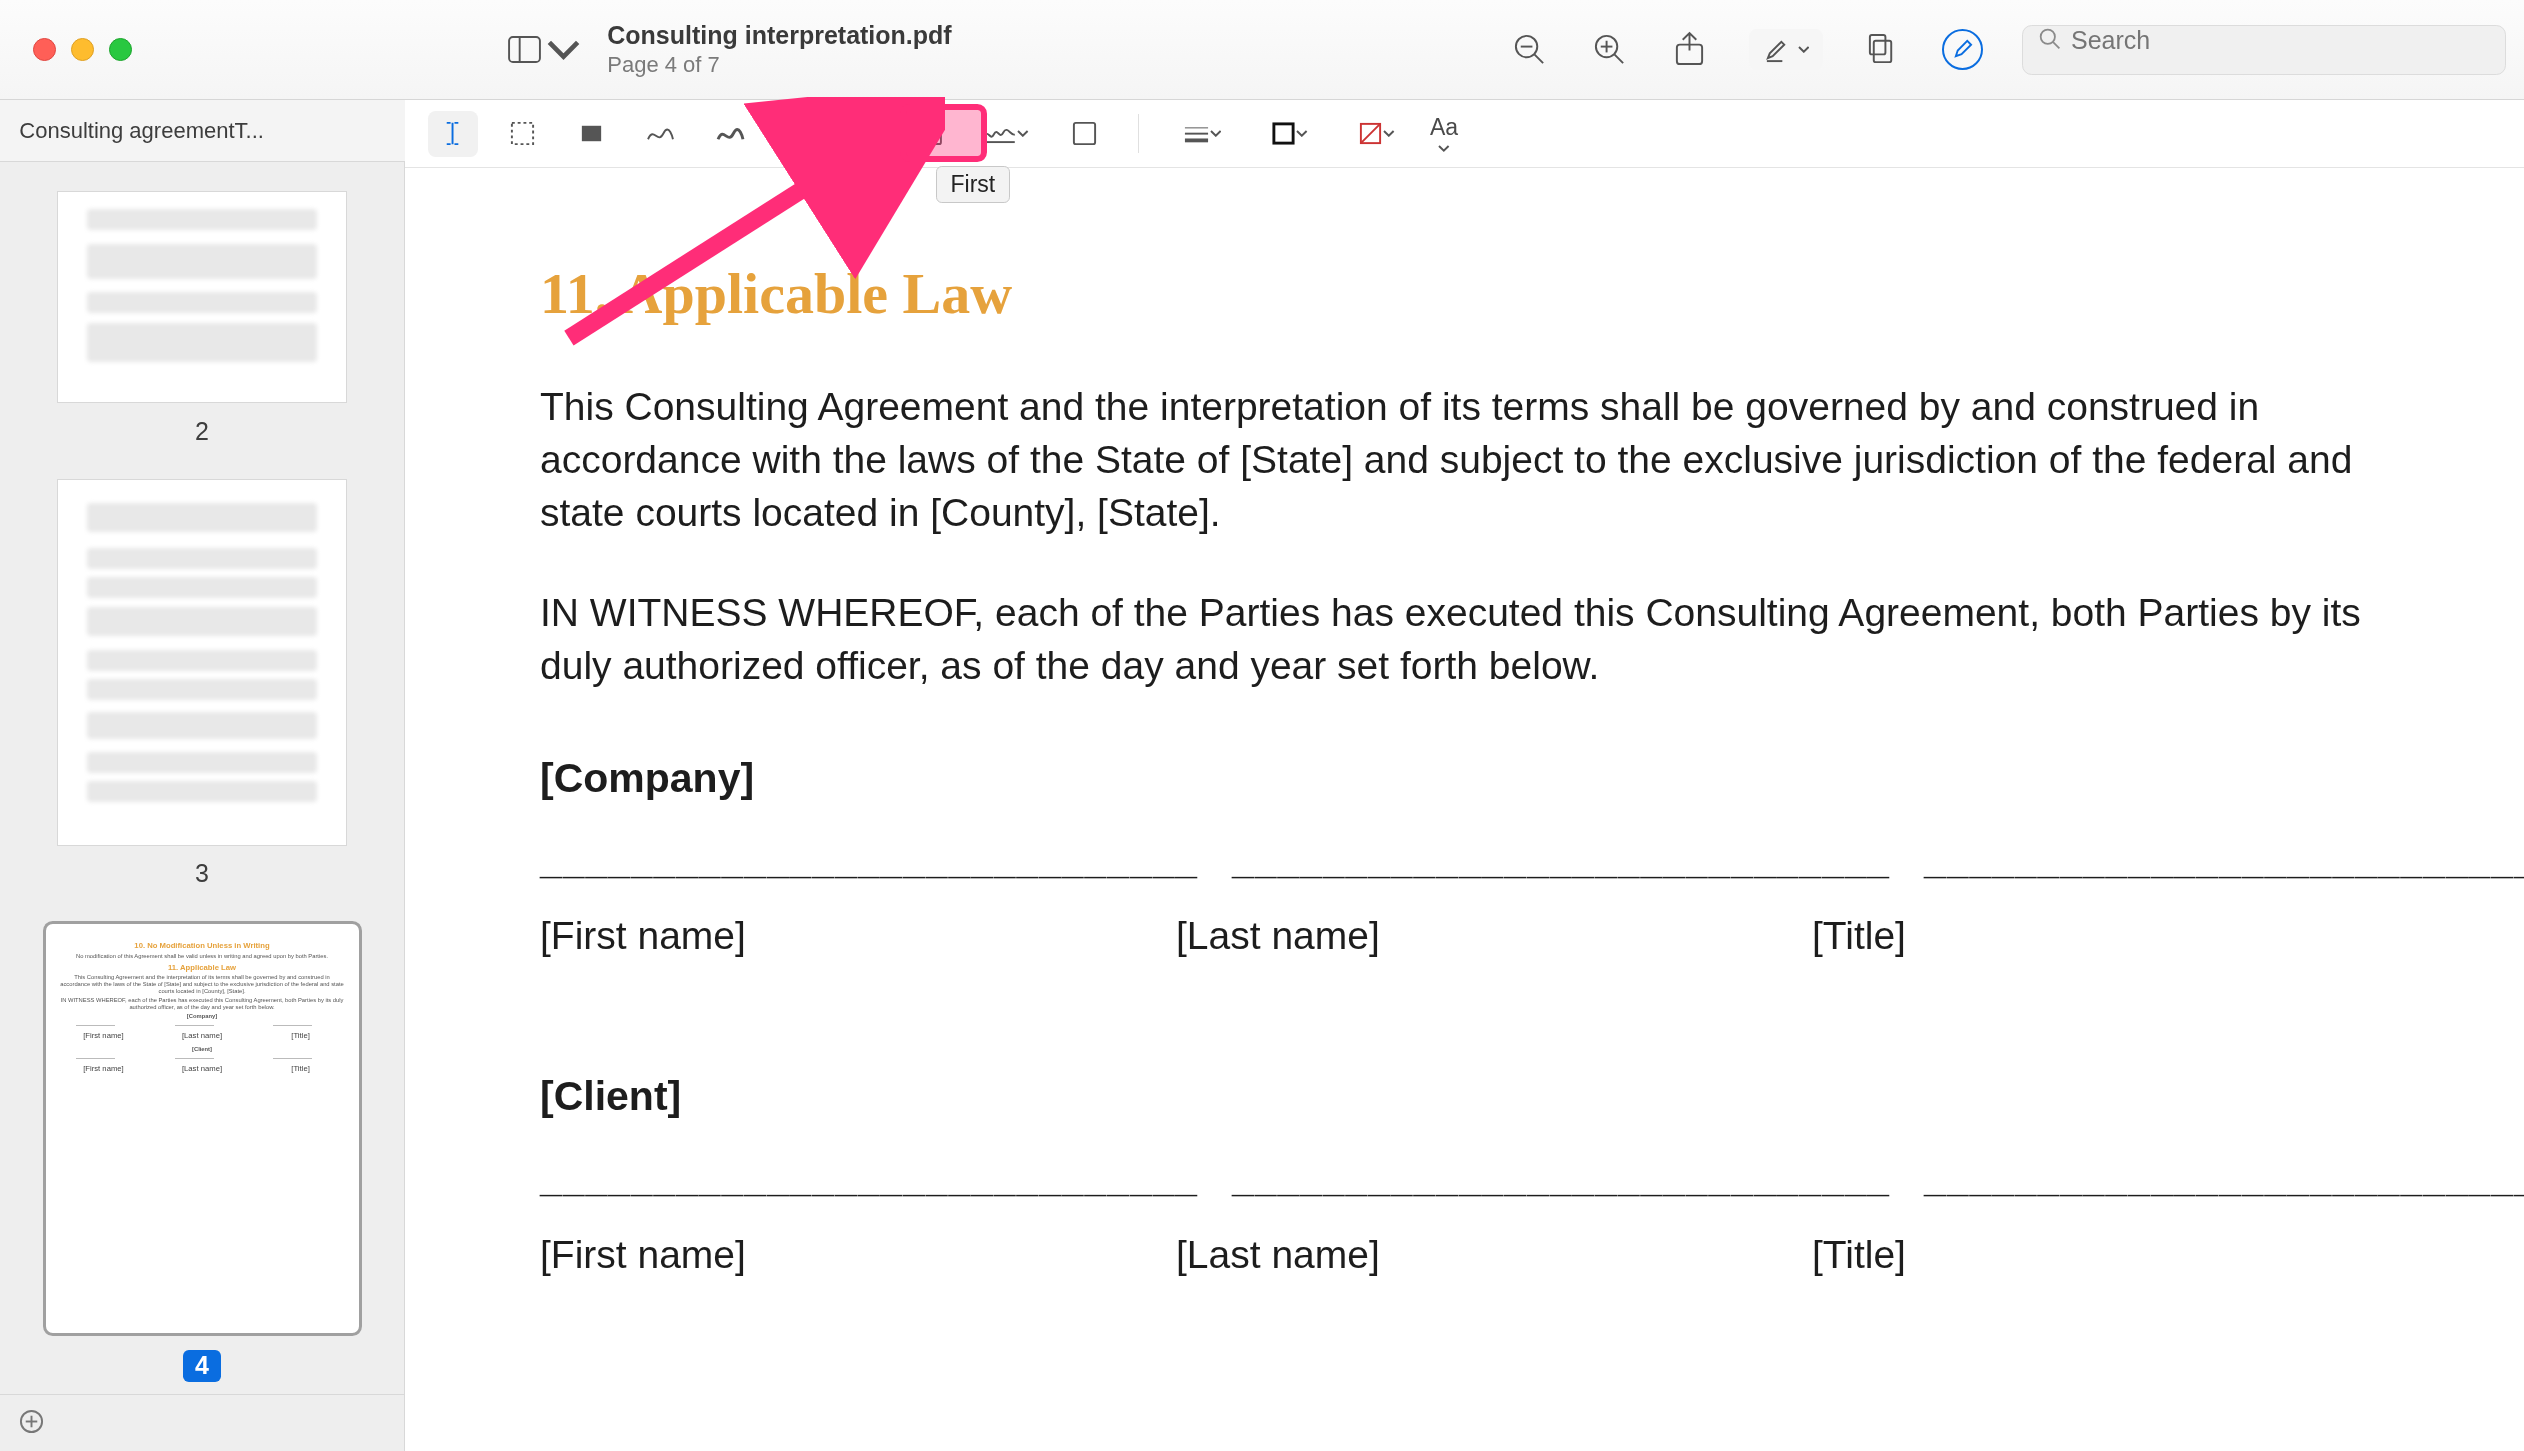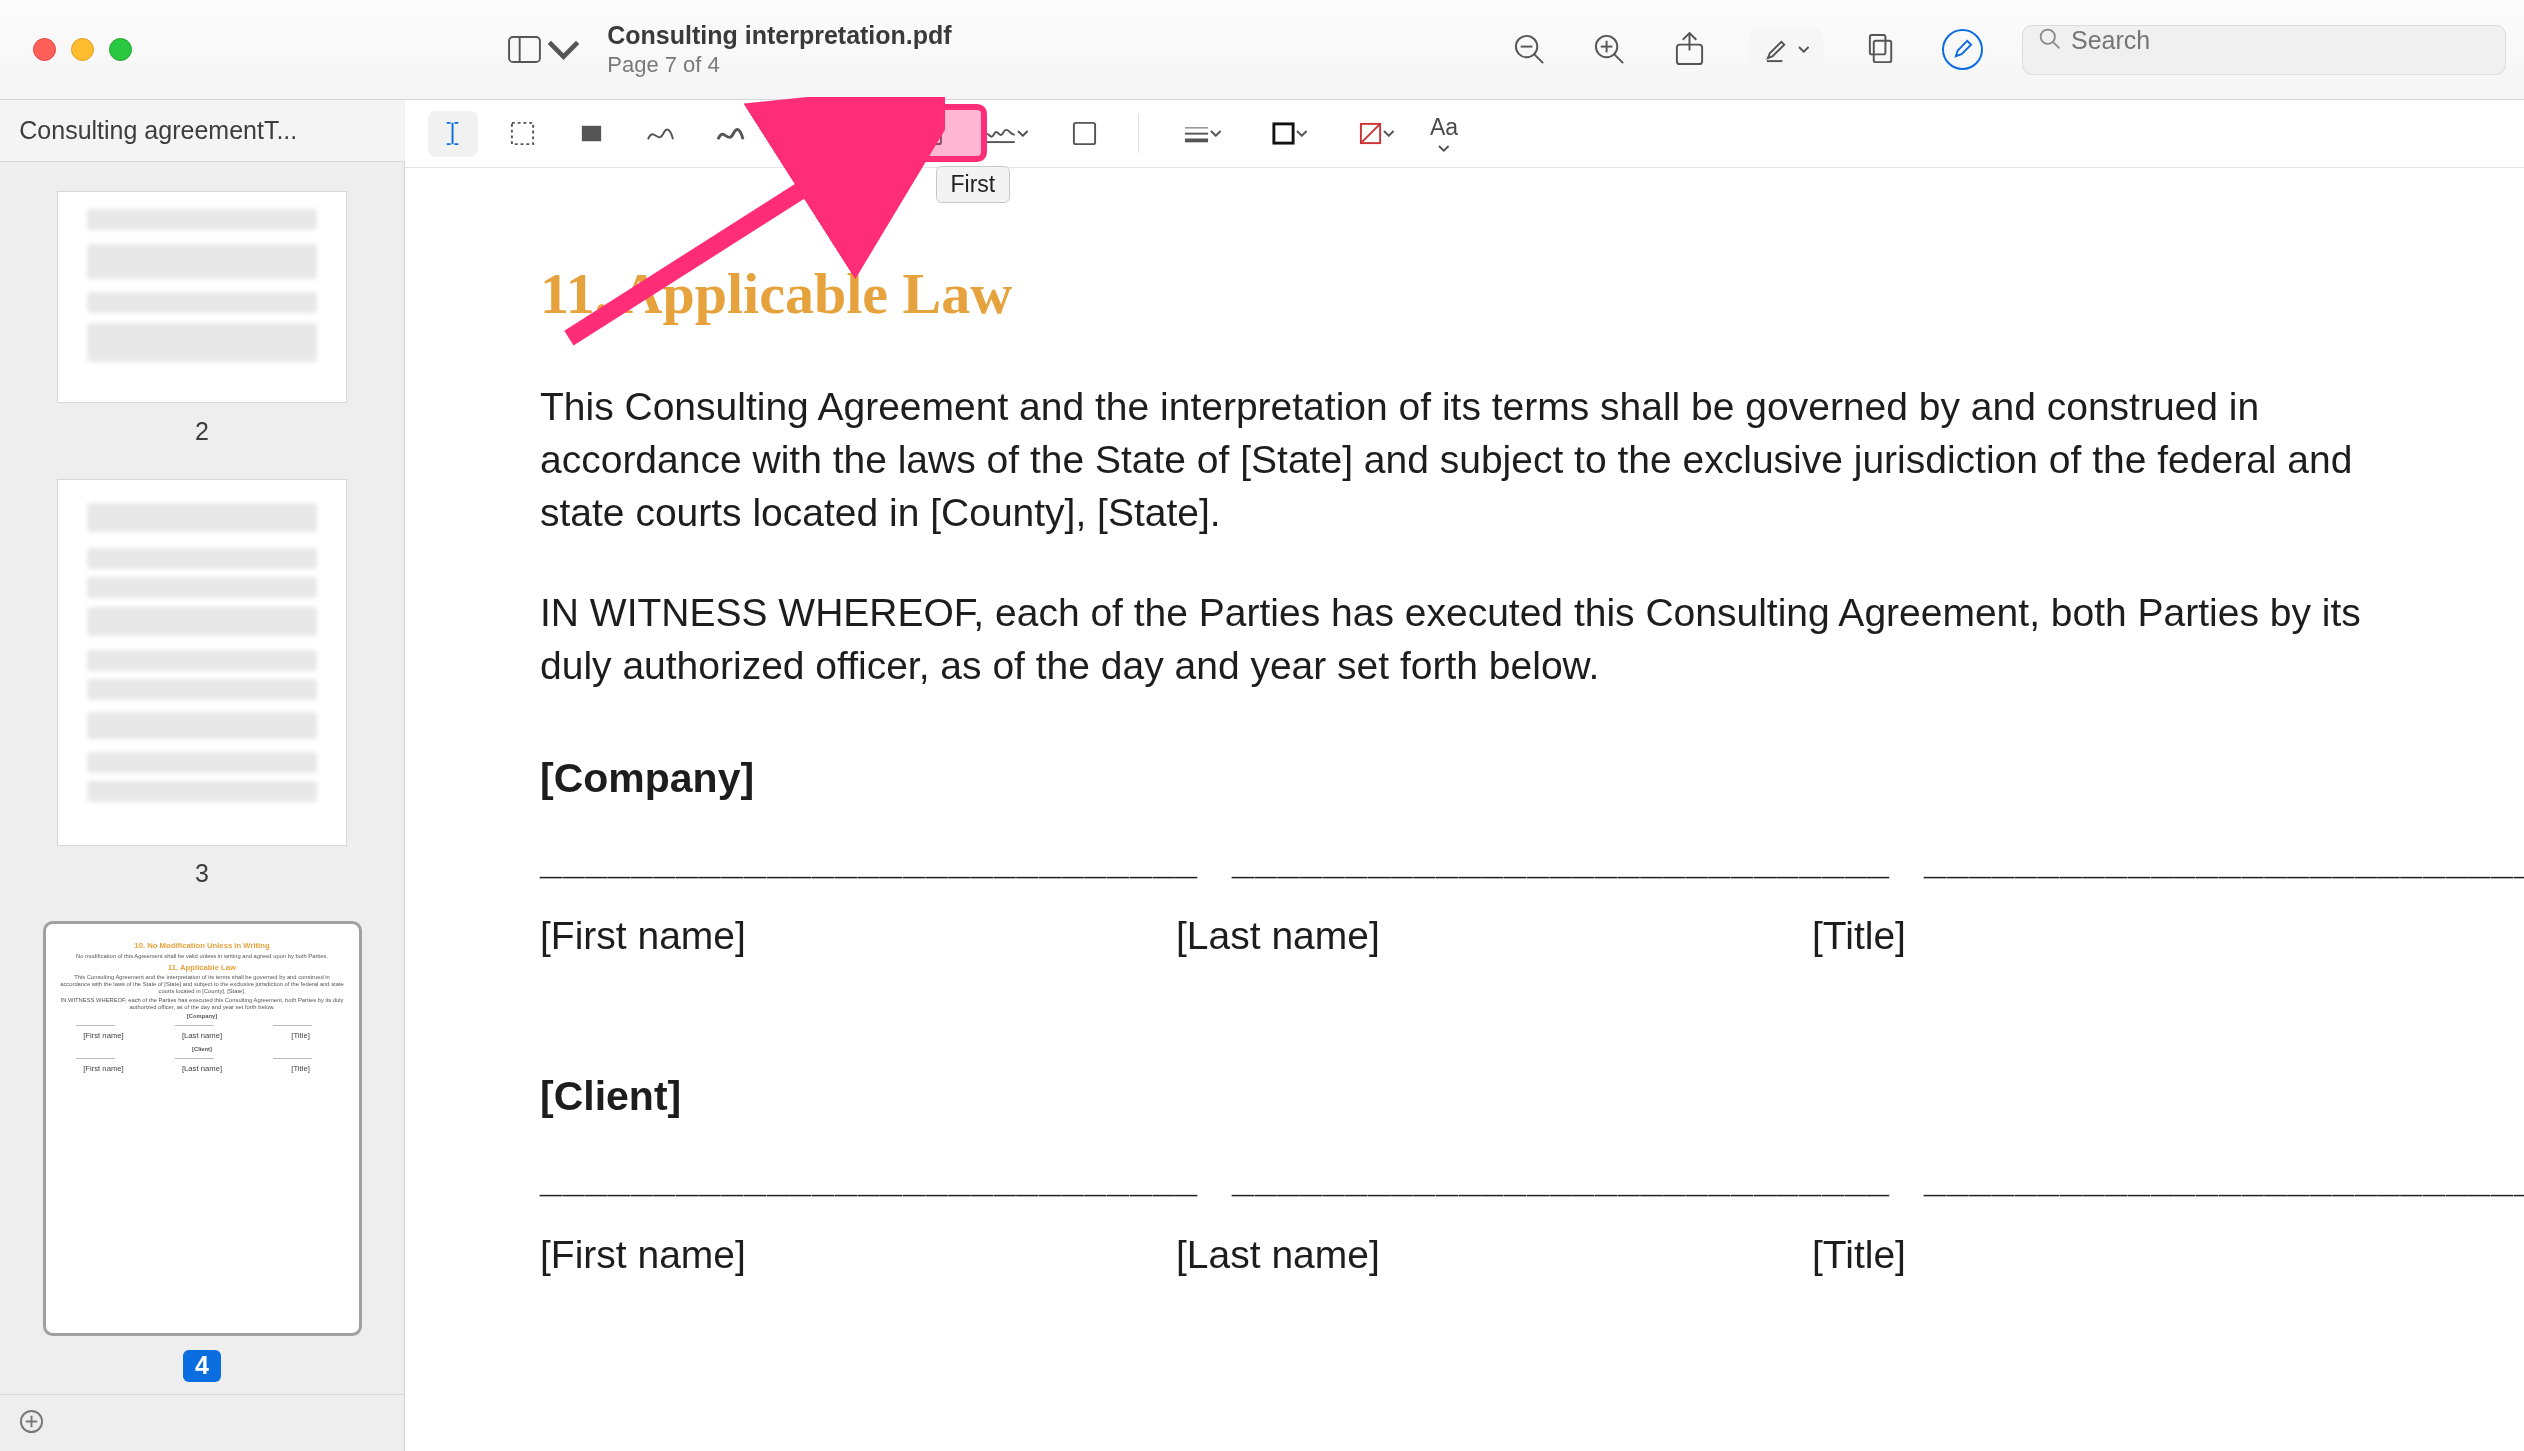--- a/index.html
+++ b/index.html
@@ -133,21 +133,21 @@
   }
 
   
   .tab-strip {
     position:absolute;
     left:0; top:100px;
     width: 405px; height: 62px;
     background: #f4f4f4;
     border-bottom:1px solid #d8d8d8;
     display:flex; align-items:center; padding: 0 19.3px;
-    font-size: 25px; color:#3d3d3d;
+    font-size: 22px; color:#3d3d3d;
   }
 
   
   .sidebar {
     position:absolute;
     left:0; top:162px; bottom:0;
     width: 405px;
     background:#eeeeee;
     border-right:1px solid #d8d8d8;
     overflow:auto;
@@ -246,21 +246,21 @@
       <rect x="1" y="1" width="32" height="26" rx="4"></rect>
       <line x1="12" y1="1" x2="12" y2="27"></line>
     </svg>
     <svg width="13.5" height="9.7" viewBox="0 0 14 10">
         <path d="M1 2l6 6 6-6" stroke="#555" stroke-width="2" fill="none"></path>
       </svg>
   </div>
 
   <div class="doc-title-block">
     <div class="doc-title">Consulting interpretation.pdf</div>
-    <div class="doc-page">Page 7 of 4</div>
+    <div class="doc-page">Page 4 of 7</div>
   </div>
 
   <div class="title-right">
     <div class="icon-btn">
       <svg width="35" height="35" viewBox="0 0 36 36" fill="none" stroke="#555" stroke-width="2">
         <circle cx="15" cy="15" r="11"></circle>
           <line x1="23" y1="23" x2="32" y2="32"></line>
           <line x1="9" y1="15" x2="21" y2="15"></line>
       </svg>
     </div>

